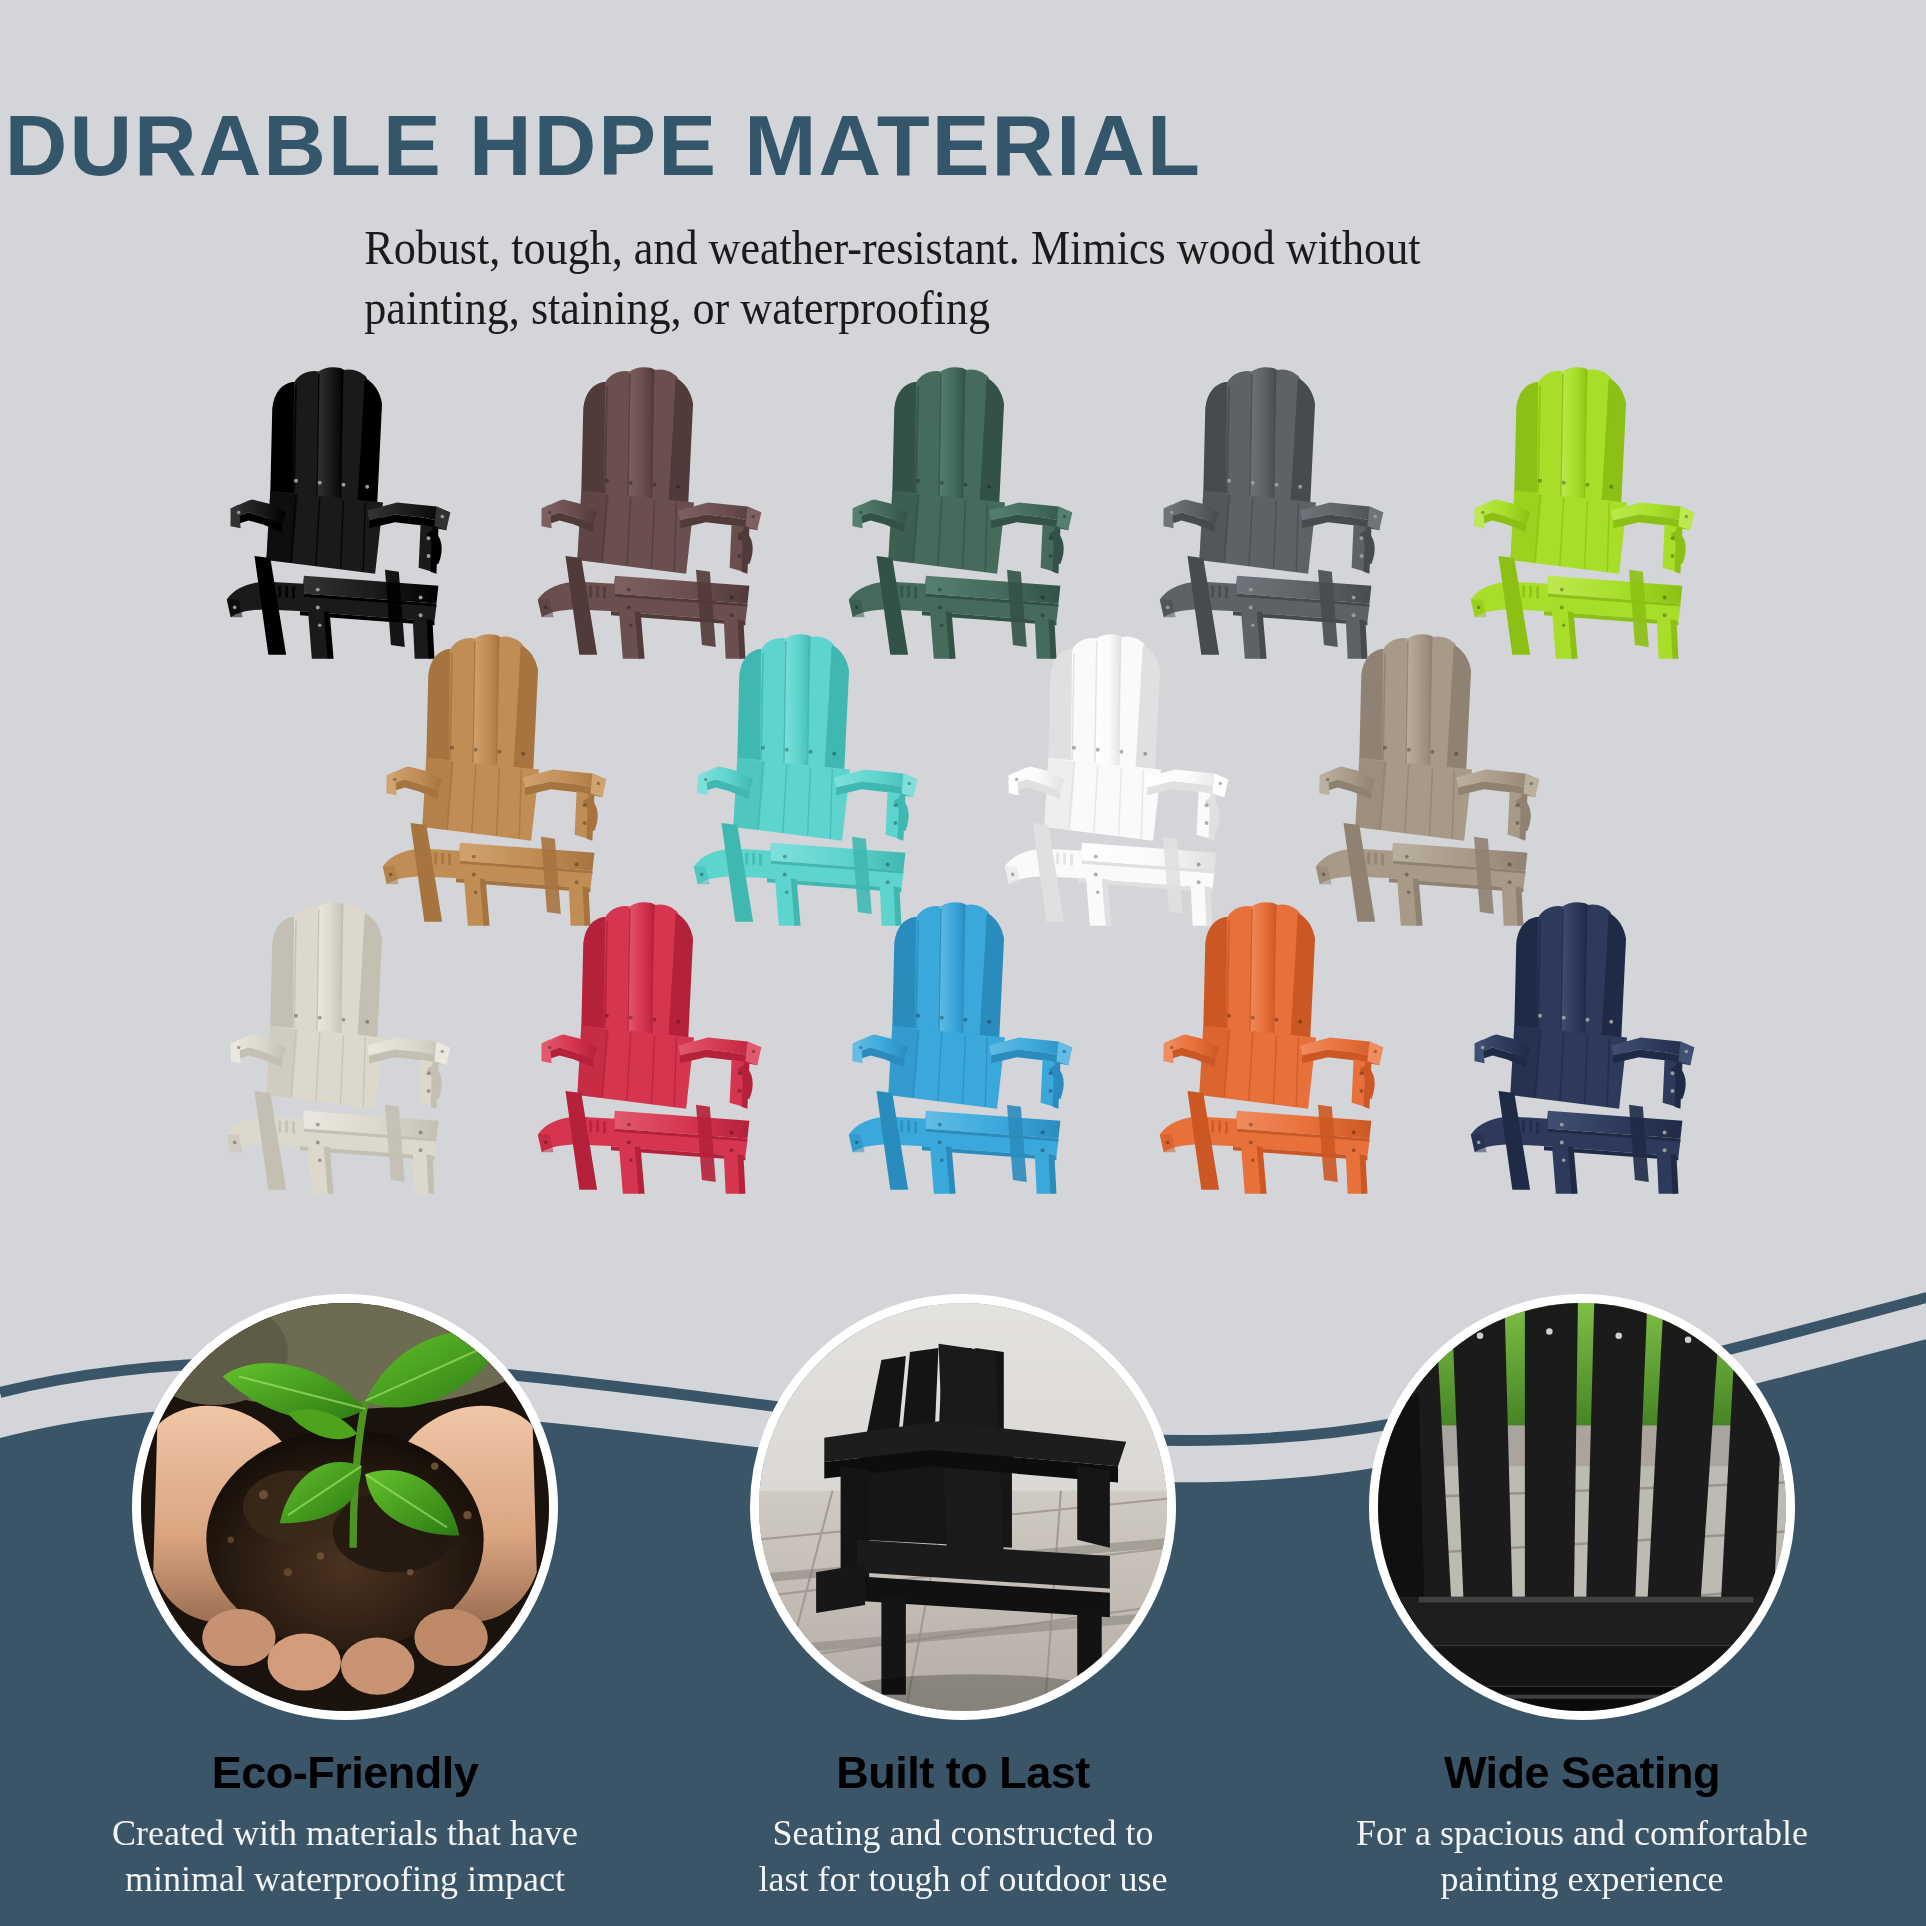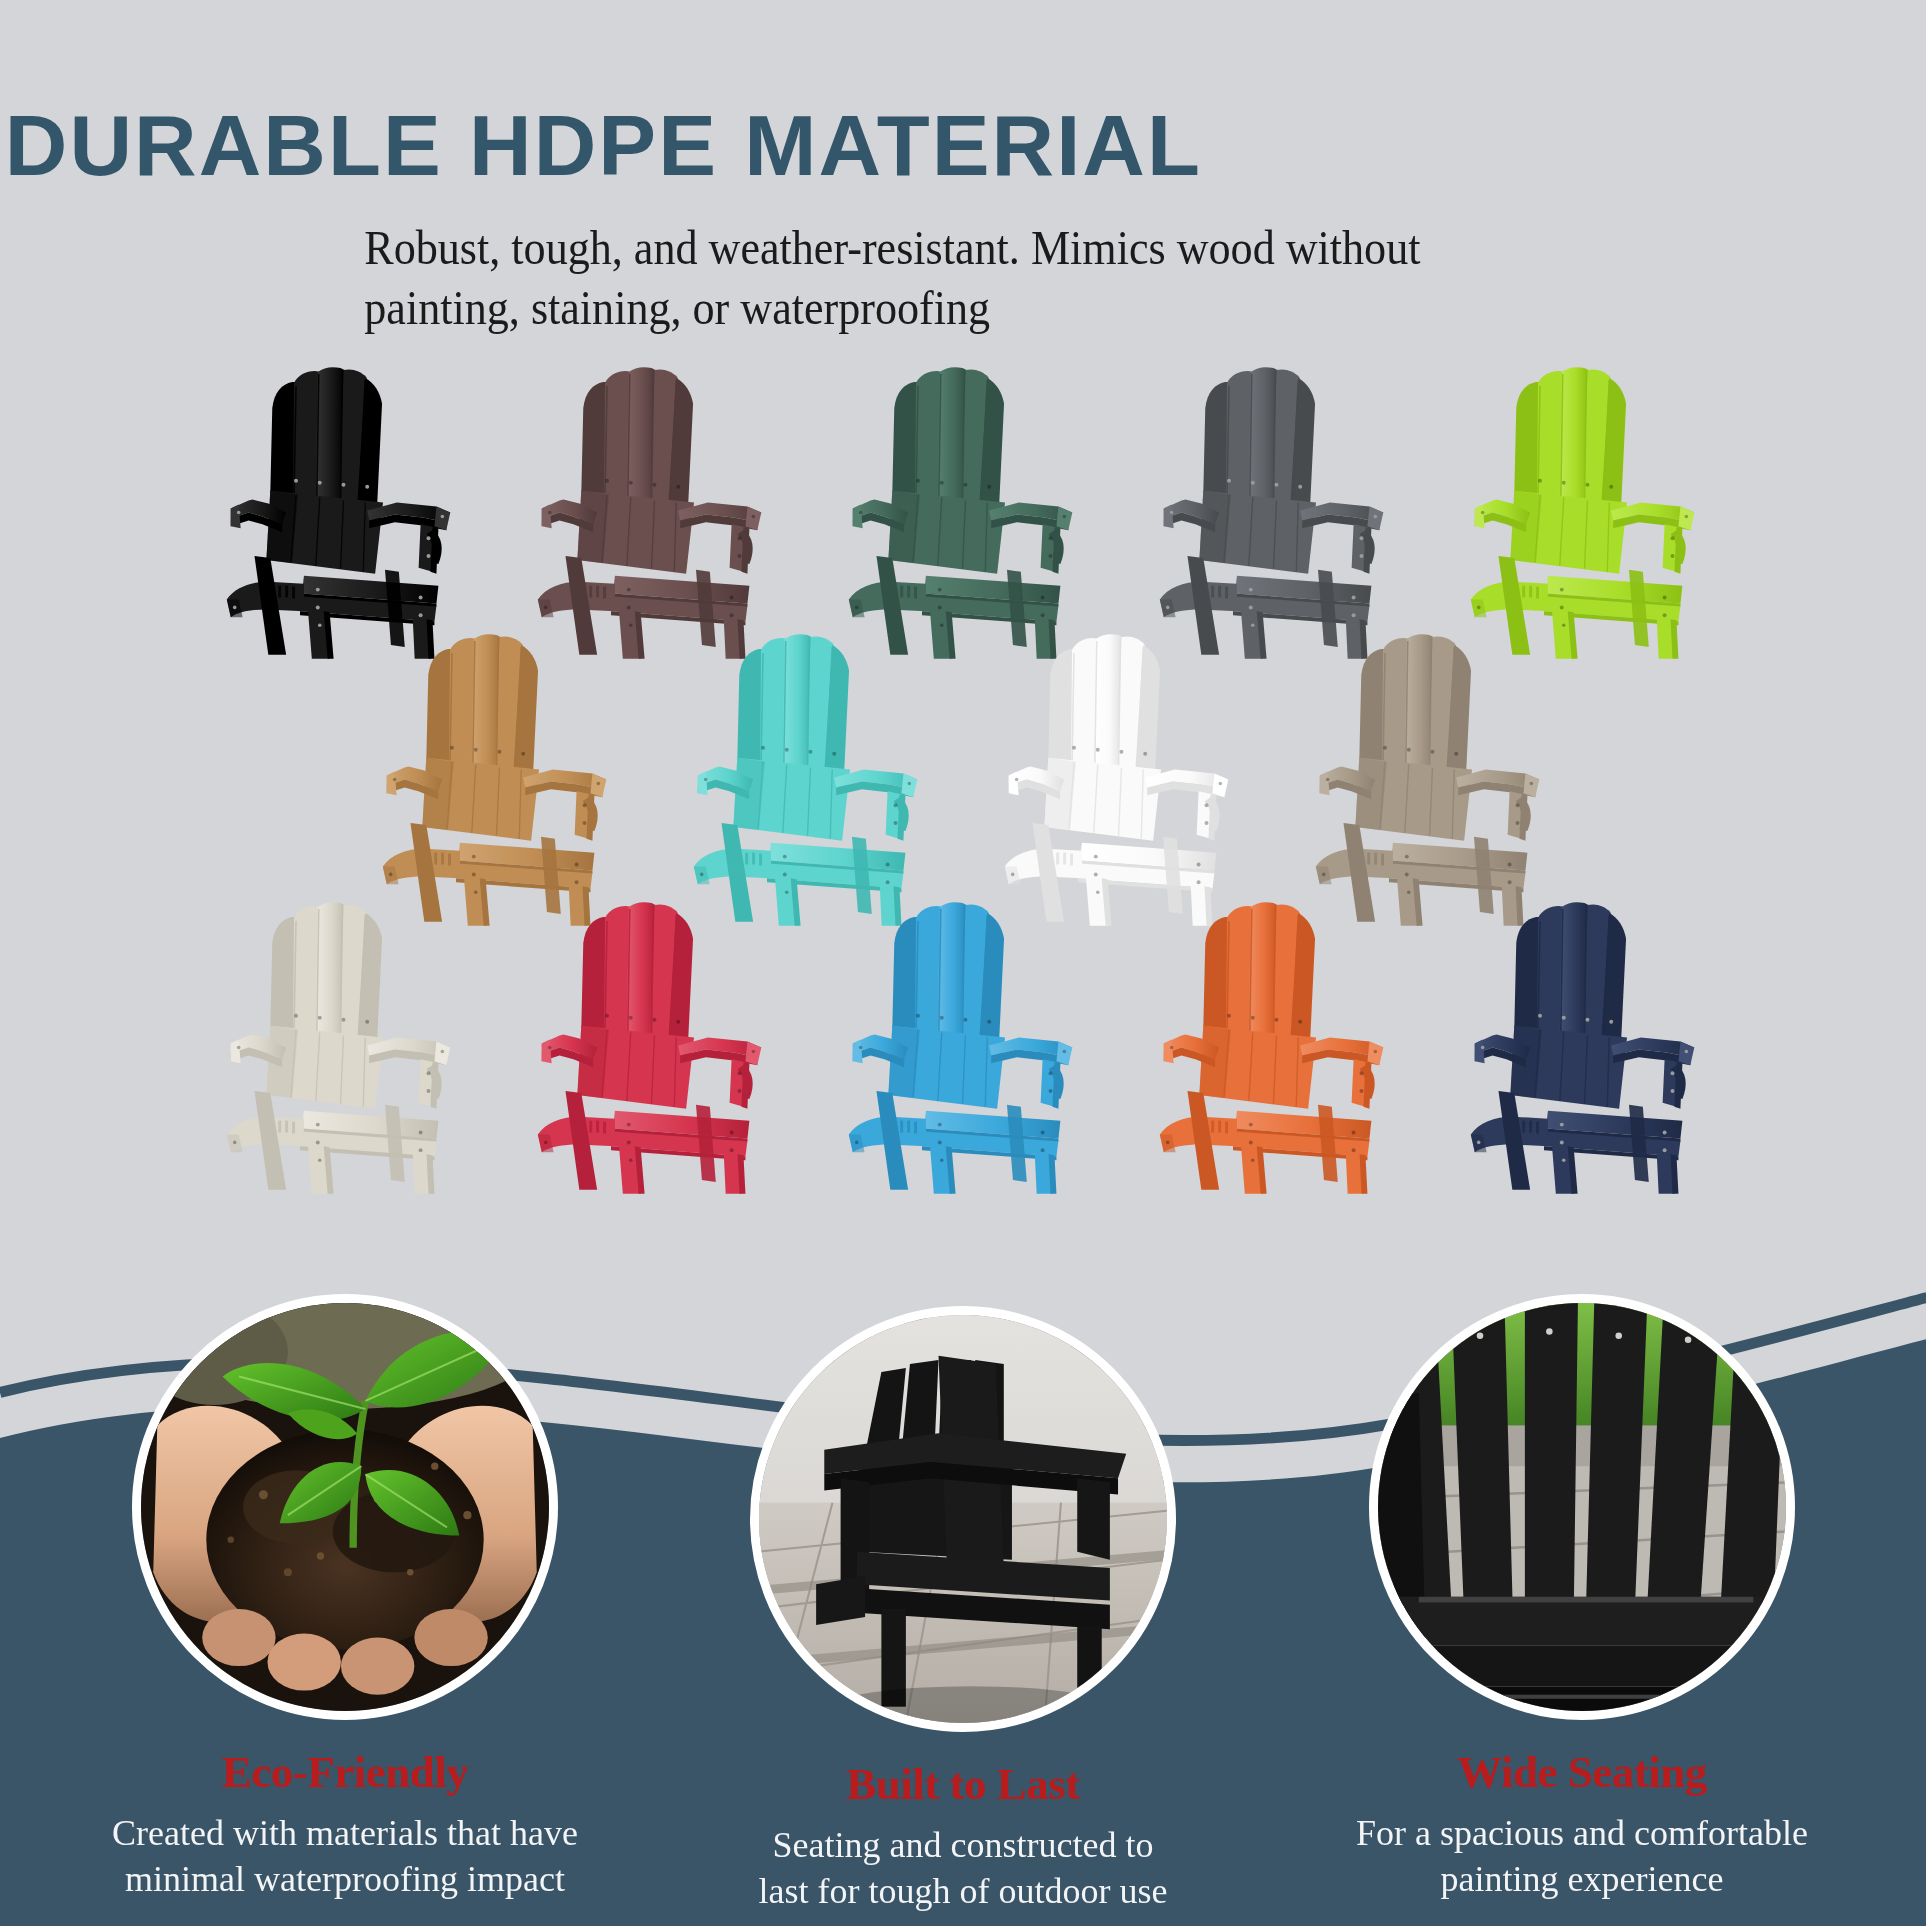--- a/index.html
+++ b/index.html
@@ -40,32 +40,32 @@
   
   .wave-wrap{position:absolute;left:0;bottom:0;width:1927px;height:683px;}
   .wave-wrap svg{display:block;width:1927px;height:683px;}
 
   
   .features{position:absolute;left:0;bottom:0;width:1927px;height:713px;}
   .feature{
     position:absolute;width:594px;text-align:center;
   }
   .f1{left:48px;bottom:14px;}
-  .f2{left:666px;bottom:2px;}
+  .f2{left:666px;bottom:14px;}
   .f3{left:1285px;bottom:14px;}
   .circle{
     width:426px;height:426px;border-radius:50%;
     border:9px solid #ffffff;margin:0 auto 30px;
     overflow:hidden;position:relative;background:#888;
     box-sizing:border-box;
   }
   .circle svg{position:absolute;inset:0;width:100%;height:100%;}
   .f-title{
-    margin:0 0 16px;font-size:45px;font-weight:bold;color:#b91c1c;
-    font-family:Liberation Serif, serif;
+    margin:0 0 16px;font-size:45px;font-weight:bold;color:#000000;
+    font-family:Liberation Sans, sans-serif;
     letter-spacing:-0.5px;line-height:1;
   }
   .f-desc{
     margin:11px;font-family:"Liberation Serif","DejaVu Serif",serif;
     font-size:36px;line-height:1.26;color:#f2f4f5;
   }
 </style>
 </head>
 <body style="background: rgb(211, 213, 216);">
 

